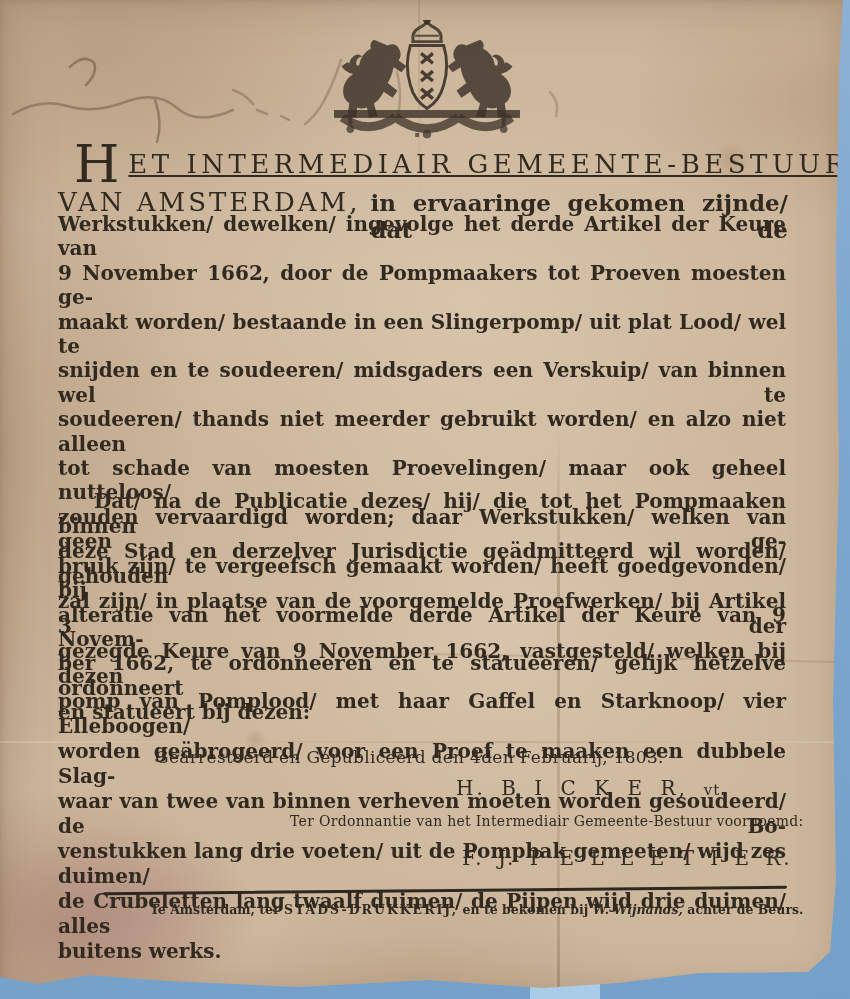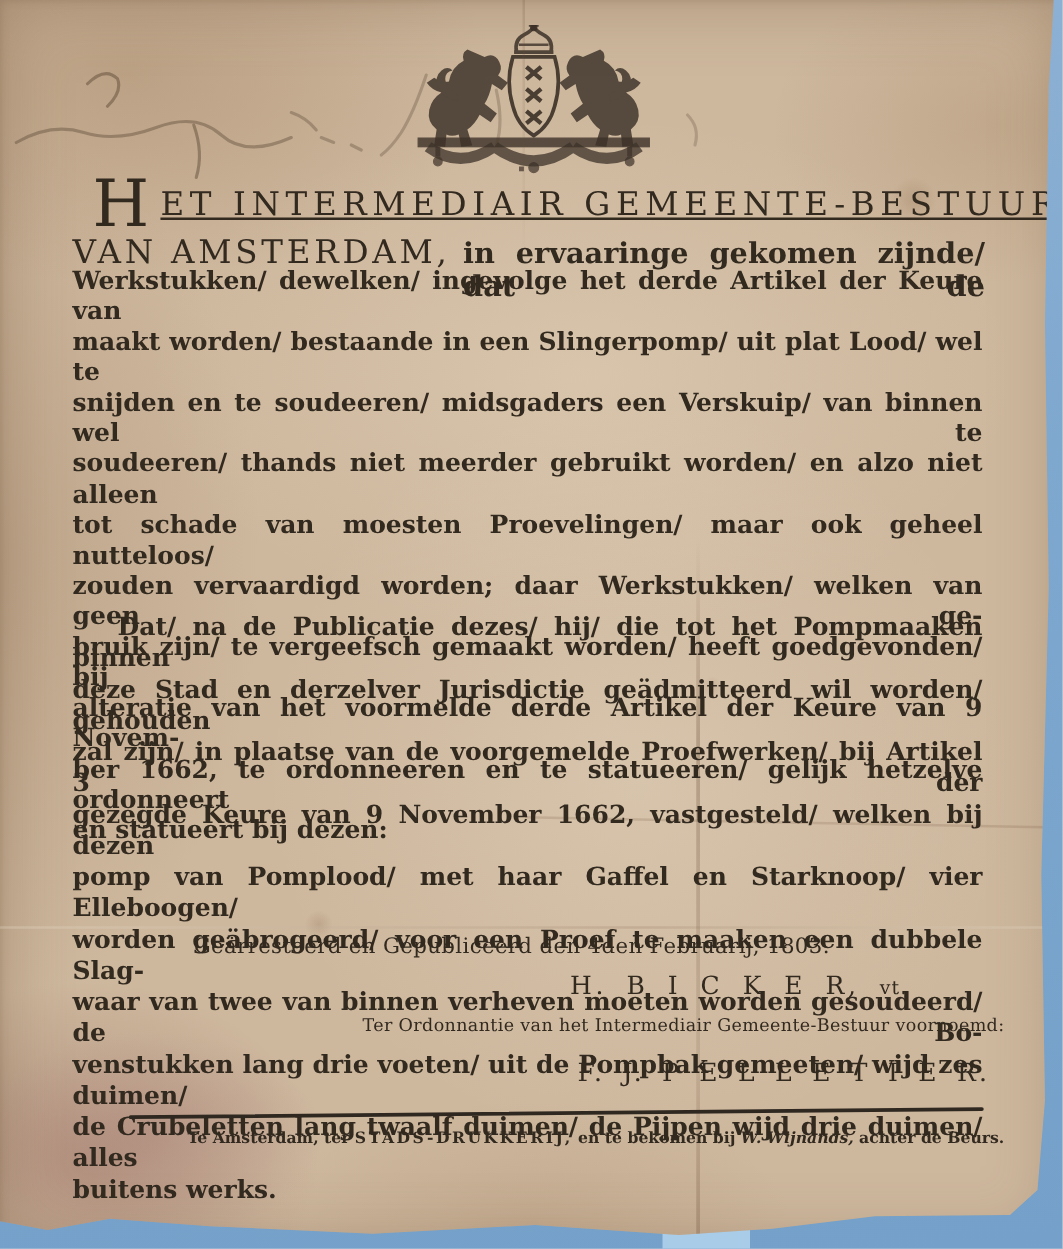--- a/index.html
+++ b/index.html
@@ -140,20 +140,21 @@
         <span class="caps1">ET INTERMEDIAIR GEMEENTE-BESTUUR</span>
       </div>
       <div class="hline2">
         <span class="caps2">VAN AMSTERDAM,</span>
         <span class="bl">in ervaaringe gekomen zijnde/ dat de</span>
       </div>
     </div>
 
     <div class="para p1 bl">
       <div class="jline">Werkstukken/ dewelken/ ingevolge het derde Artikel der Keure van</div>
+      <div class="jline">9 November 1662, door de Pompmaakers tot Proeven moesten ge-</div>
       <div class="jline">maakt worden/ bestaande in een Slingerpomp/ uit plat Lood/ wel te</div>
       <div class="jline">snijden en te soudeeren/ midsgaders een Verskuip/ van binnen wel te</div>
       <div class="jline">soudeeren/ thands niet meerder gebruikt worden/ en alzo niet alleen</div>
       <div class="jline">tot schade van moesten Proevelingen/ maar ook geheel nutteloos/</div>
       <div class="jline">zouden vervaardigd worden; daar Werkstukken/ welken van geen ge-</div>
       <div class="jline">bruik zijn/ te vergeefsch gemaakt worden/ heeft goedgevonden/ bij</div>
       <div class="jline">alteratie van het voormelde derde Artikel der Keure van 9 Novem-</div>
       <div class="jline">ber 1662, te ordonneeren en te statueeren/ gelijk hetzelve ordonneert</div>
       <div class="jline last">en statueert bij dezen:</div>
     </div>

